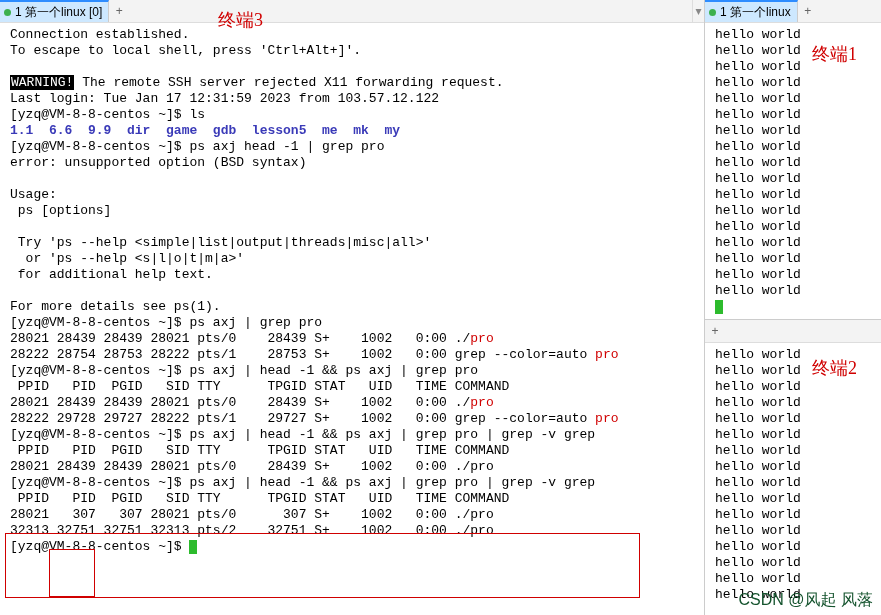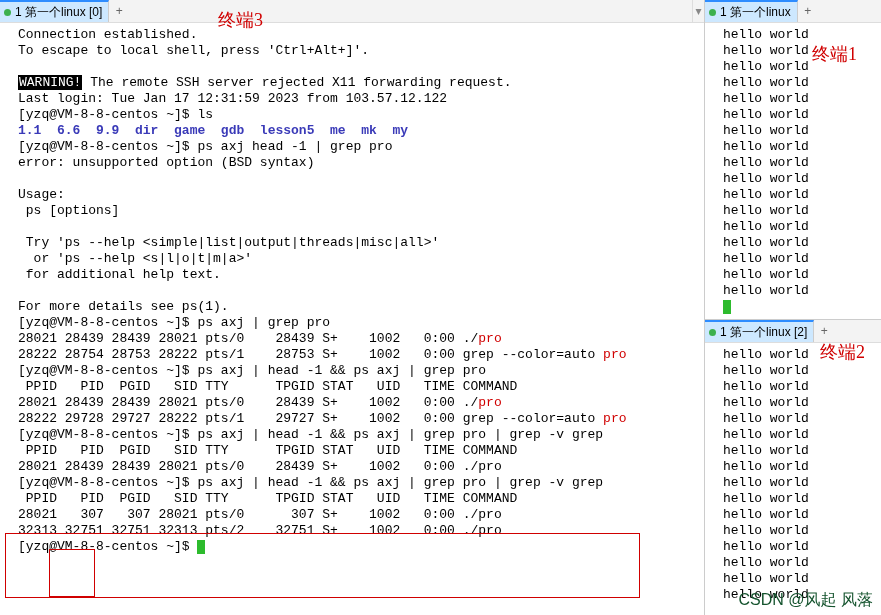--- a/index.html
+++ b/index.html
@@ -6,30 +6,30 @@
   body { font-family: "Consolas","Courier New",monospace; font-size:13px; width:881px; height:615px; background:#fff; overflow:hidden; position:relative; }
   .wrap { display:flex; width:881px; height:615px; }
   .left { width:705px; height:615px; border-right:1px solid #ccc; display:flex; flex-direction:column; }
   .right { width:176px; height:488px; display:flex; flex-direction:column; }
   .tabbar { height:23px; background:#f3f3f3; border-bottom:1px solid #ddd; display:flex; align-items:stretch; font-family:Tahoma,Arial,sans-serif; font-size:12px; }
   .tab { display:flex; align-items:center; padding:0 6px 0 4px; border-right:1px solid #ccc; cursor:pointer; }
   .tab.active { background:#cde8ff; border-top:2px solid #2d8cff; }
   .dot { width:7px; height:7px; border-radius:50%; background:#3cb04d; margin-right:4px; }
   .addtab { width:20px; display:flex; align-items:center; justify-content:center; color:#666; cursor:pointer; }
   .tabgutter { width:12px; border-left:1px solid #ddd; display:flex; align-items:center; justify-content:center; color:#888; }
-  .term { flex:1; background:#fff; color:#000; padding:4px 18px; white-space:pre; overflow:hidden; line-height:16px; }
+  .term { flex:1; background:#fff; color:#000; padding:4px 10px; white-space:pre; overflow:hidden; line-height:16px; }
   .dirlist { color:#3a3ab8; font-weight:bold;}
   .prompt-user { color:#000; }
   .inv { background:#000; color:#fff; padding:0 1px; }
   .red { color:#d00000; }
   .cursor { display:inline-block; width:8px; height:14px; background:#2dbb2d; vertical-align:text-bottom;}
   .ann { position:absolute; color:#d00000; font-family:SimSun,"Songti SC",serif; font-size:18px; font-weight:400; pointer-events:none; }
   .ann1 { top:8px; left:218px; }
   .ann2 { top:42px; left:812px; }
-  .ann3 { top:340px; left:812px;margin-left:8px; }
+  .ann3 { top:356px; left:812px; }
   .hlframe { position:absolute; border:1px solid #d00000; pointer-events:none; }
   .hlframe.outer { left:5px; top:533px; width:635px; height:65px; }
   .hlframe.pid { left:49px; top:549px; width:46px; height:48px; }
   .rpane-top { height:323px; display:flex; flex-direction:column; }
   .rpane-bot { flex:1; display:flex; flex-direction:column; border-top:1px solid #ccc; }
   .watermark { position:absolute; right:8px; bottom:4px; color:#14532d; font-family:"Microsoft YaHei",Arial,sans-serif; font-size:16px; pointer-events:none; }
 </style>
 </head>
 <body>
 
@@ -102,24 +102,20 @@
 hello world
 hello world
 hello world
 hello world
 hello world
 hello world
 <span class="cursor"></span></div>
     </div>
     <div class="rpane-bot">
       <div class="tabbar">
-        <div class="tab active">
-          <span class="dot"></span>
-          <span>1 第一个linux [2]</span>
-        </div>
         <div class="addtab">+</div>
       </div>
       <div class="term" id="rt2">hello world
 hello world
 hello world
 hello world
 hello world
 hello world
 hello world
 hello world

